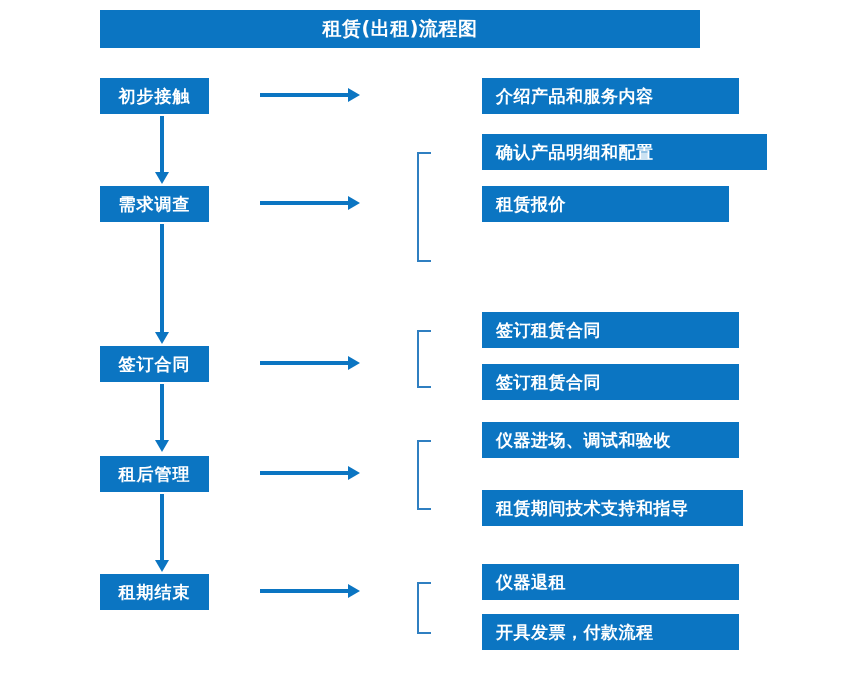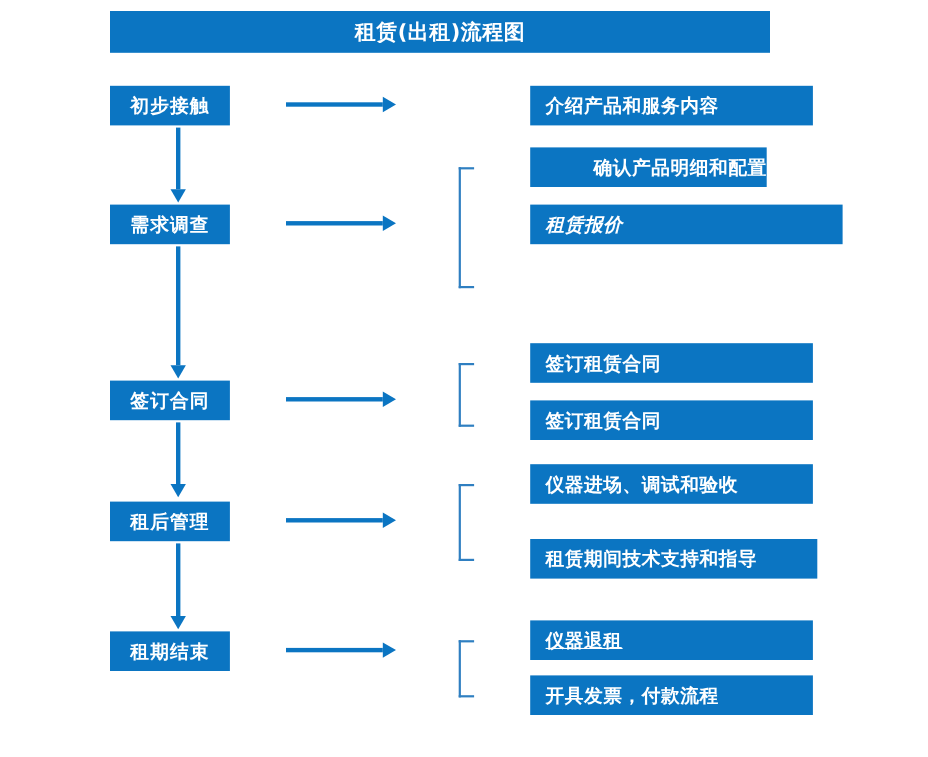--- a/index.html
+++ b/index.html
@@ -155,24 +155,24 @@
     <span>需求调查</span>
   </div>
 
   <div class="h-arrow" style="left:260px; top:196px; width:100px;">
     <div class="shaft" style="width:88px;"></div>
     <div class="head" style="left:88px;"></div>
   </div>
 
   <div class="bracket" style="left:417px; top:152px; height:110px;"></div>
 
-  <div class="detail-box" style="left:443px; top:134px; width:215px;justify-content:flex-end;">
+  <div class="detail-box" style="left:443px; top:134px; width:285px;">
     <span>确认产品明细和配置</span>
   </div>
-  <div class="detail-box" style="left:443px; top:186px; width:284px;font-style:italic;">
+  <div class="detail-box" style="left:443px; top:186px; width:247px;">
     <span>租赁报价</span>
   </div>
 
   <div class="v-arrow" style="left:155px; top:224px; height:120px;">
     <div class="shaft" style="height:108px;"></div>
     <div class="head" style="top:108px;"></div>
   </div>
 
   <div class="stage-box" style="left:100px; top:346px;">
     <span>签订合同</span>
@@ -224,20 +224,20 @@
     <span>租期结束</span>
   </div>
 
   <div class="h-arrow" style="left:260px; top:584px; width:100px;">
     <div class="shaft" style="width:88px;"></div>
     <div class="head" style="left:88px;"></div>
   </div>
 
   <div class="bracket" style="left:417px; top:582px; height:52px;"></div>
 
-  <div class="detail-box" style="left:443px; top:564px; width:257px;text-decoration:underline;">
+  <div class="detail-box" style="left:443px; top:564px; width:257px;">
     <span>仪器退租</span>
   </div>
   <div class="detail-box" style="left:443px; top:614px; width:257px;">
     <span>开具发票，付款流程</span>
   </div>
 
 </div>
 
 </body></html>

